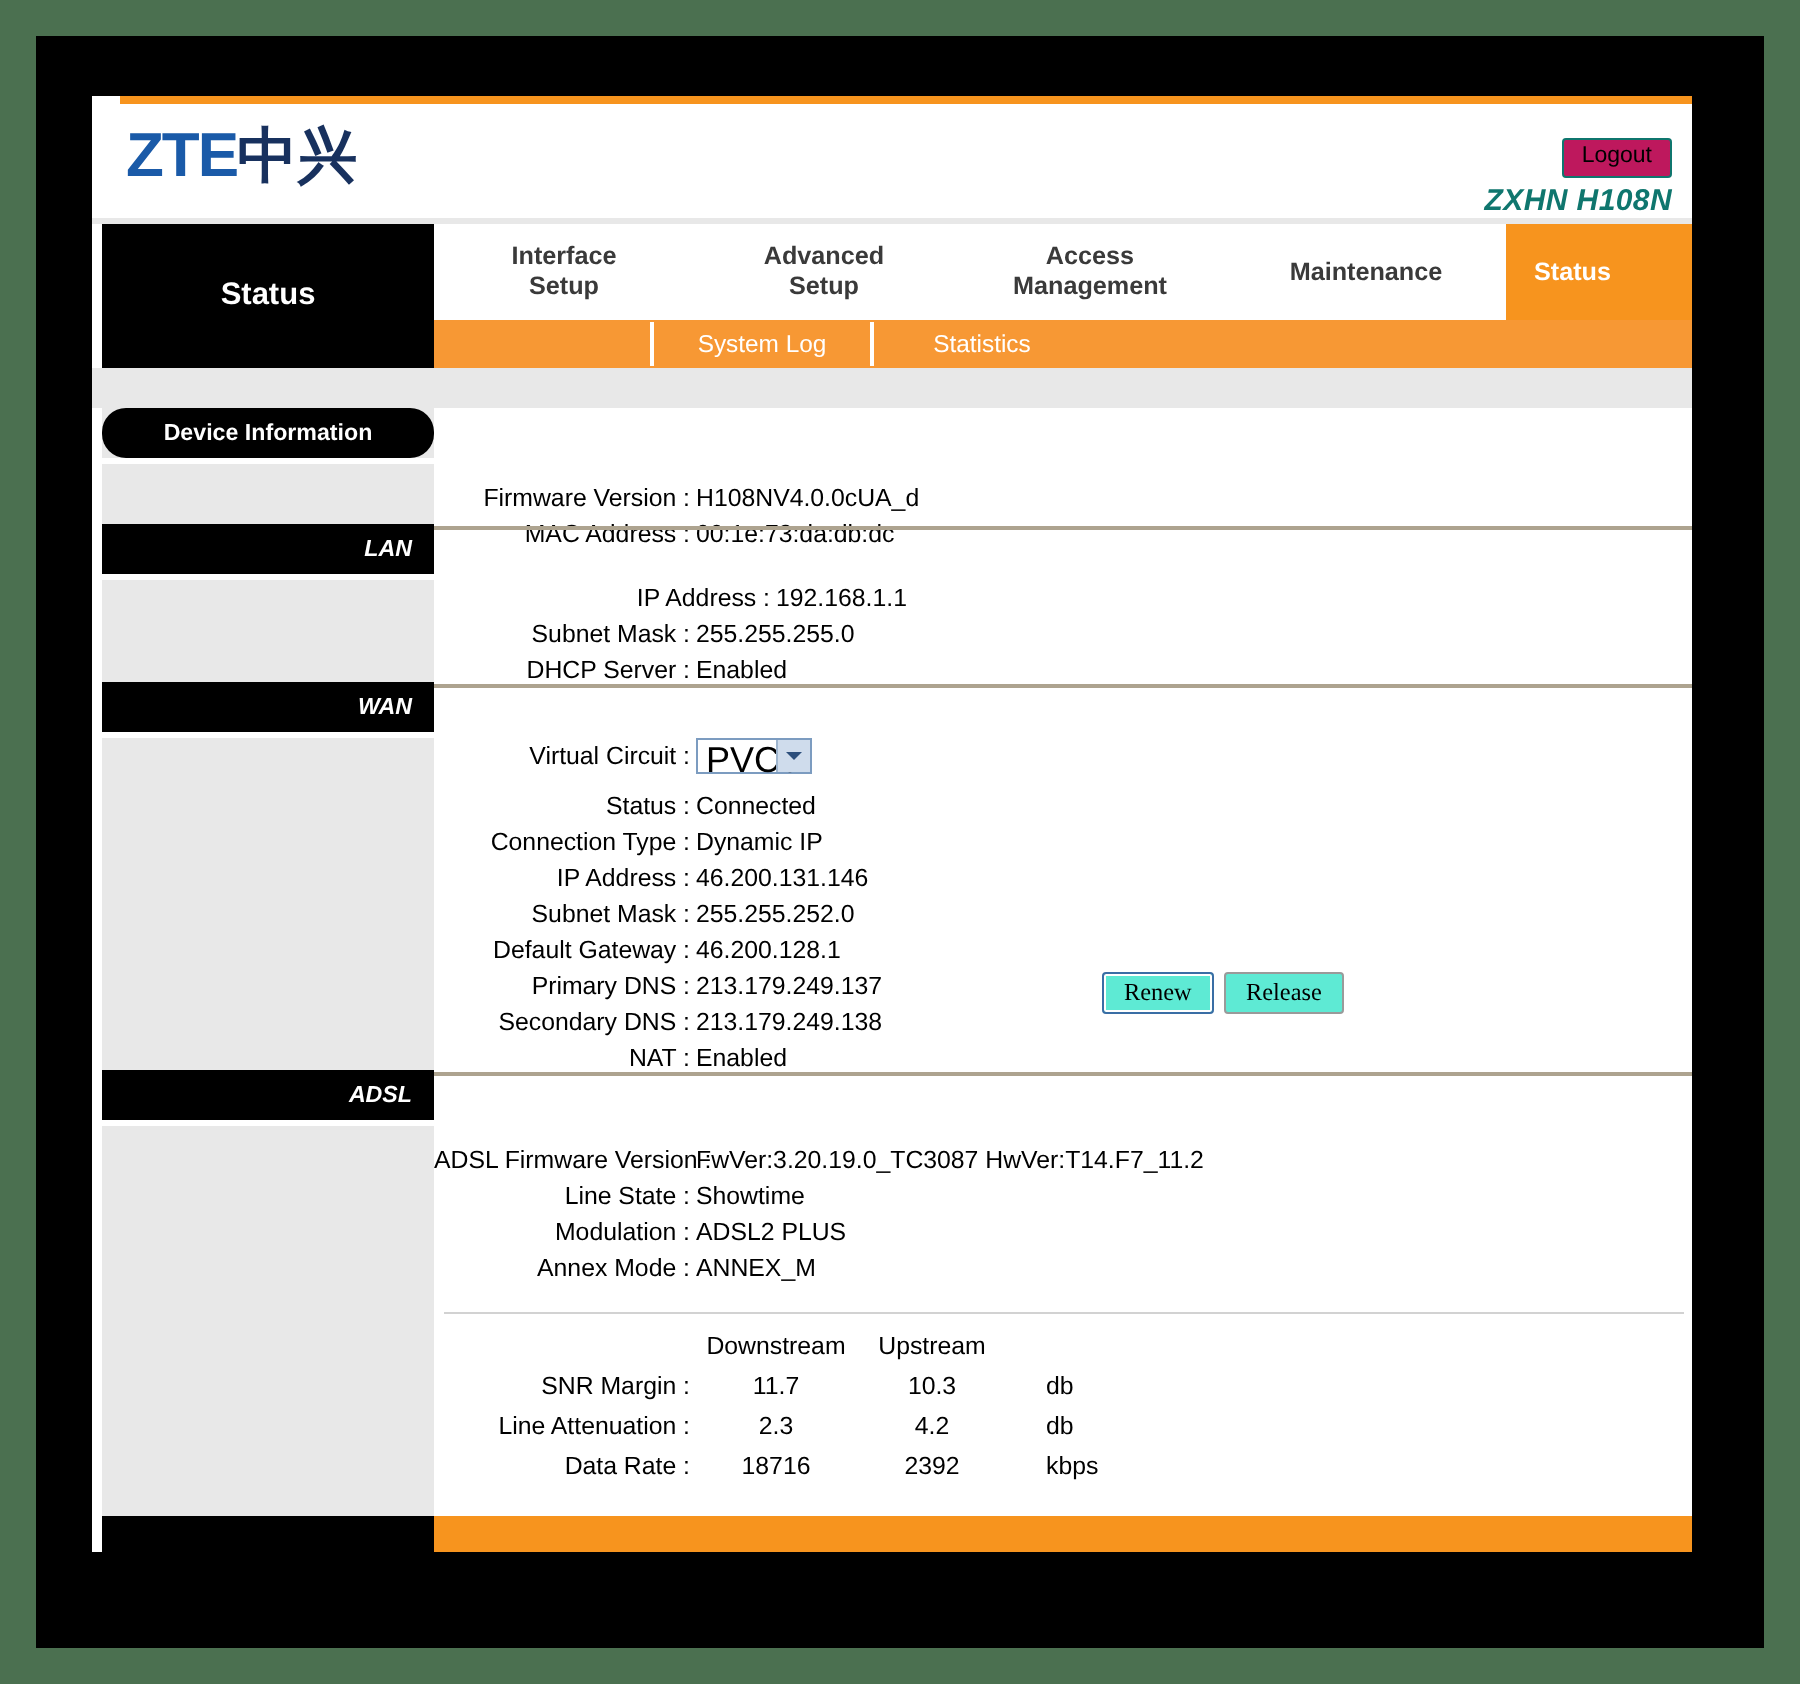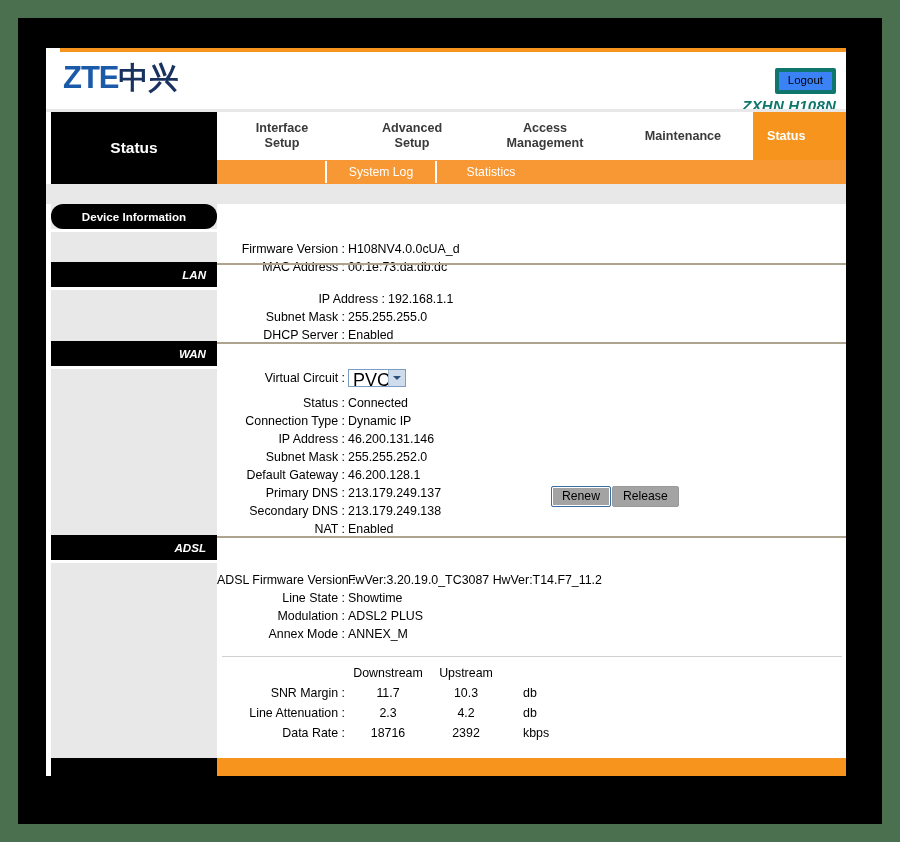--- a/index.html
+++ b/index.html
@@ -45,22 +45,22 @@
   .logo .cjk { color: #18315e; font-size: 30px; letter-spacing: 0; }
   .logout-wrap {
     position: absolute; right: 10px; top: 16px;
     text-align: right;
   }
   .logout-btn {
     display: inline-block;
     font-family: "Liberation Sans", sans-serif;
     font-size: 11.5px;
     color: #000;
-    background: #3b82f6;
-    border: 4px solid #0f766e;
+    background: #be185d;
+    border: 1px solid #0f766e;
     border-radius: 2px;
     padding: 2px 9px 3px 9px;
     line-height: 13px;
     cursor: pointer;
     text-align: right;
   }
   .model-name {
     margin-top: 3px;
     font-size: 15px;
     font-weight: bold;
@@ -206,24 +206,24 @@
   }
   .vc-select .vbtn:after {
     content: "";
     position: absolute; left: 4px; top: 6px;
     border-left: 4px solid transparent;
     border-right: 4px solid transparent;
     border-top: 4px solid #2d4f7c;
   }
   .btn {
     position: absolute;
-    font-family: Liberation Sans, sans-serif;
+    font-family: Liberation Serif, serif;
     font-size: 12.2px;
     color: #000;
-    background: #a3a3a3;
+    background: #5eead4;
     border: 1px solid #9a9a9a;
     border-radius: 2px;
     padding: 2px 10px 3px 10px;
     line-height: 14px;
     cursor: pointer;
   }
   .btn.focused {
     border: 1px solid #3a6ea5;
     box-shadow: inset 0 0 0 1px #ffffff;
   }

